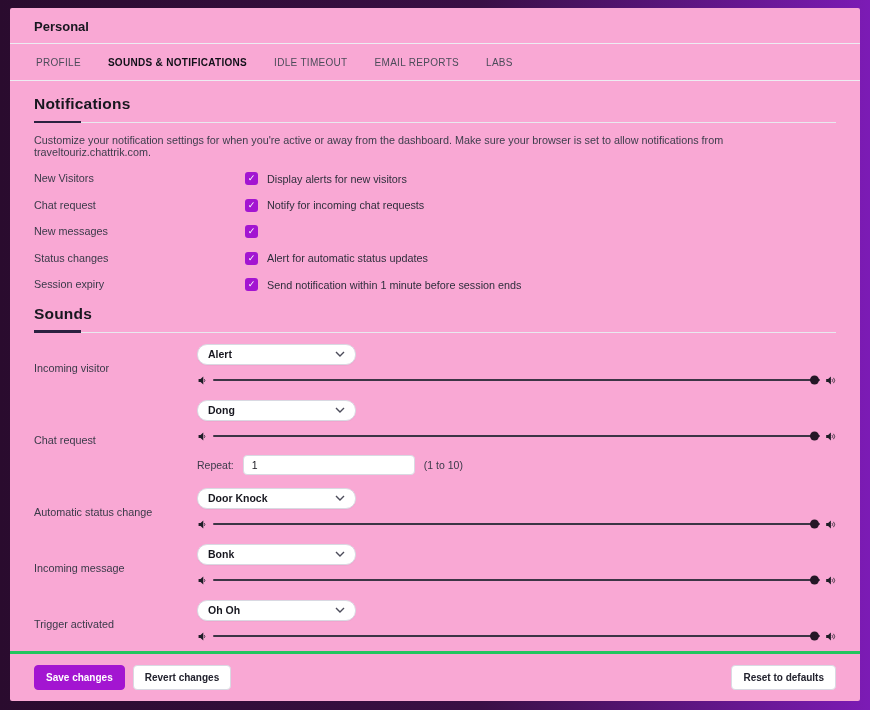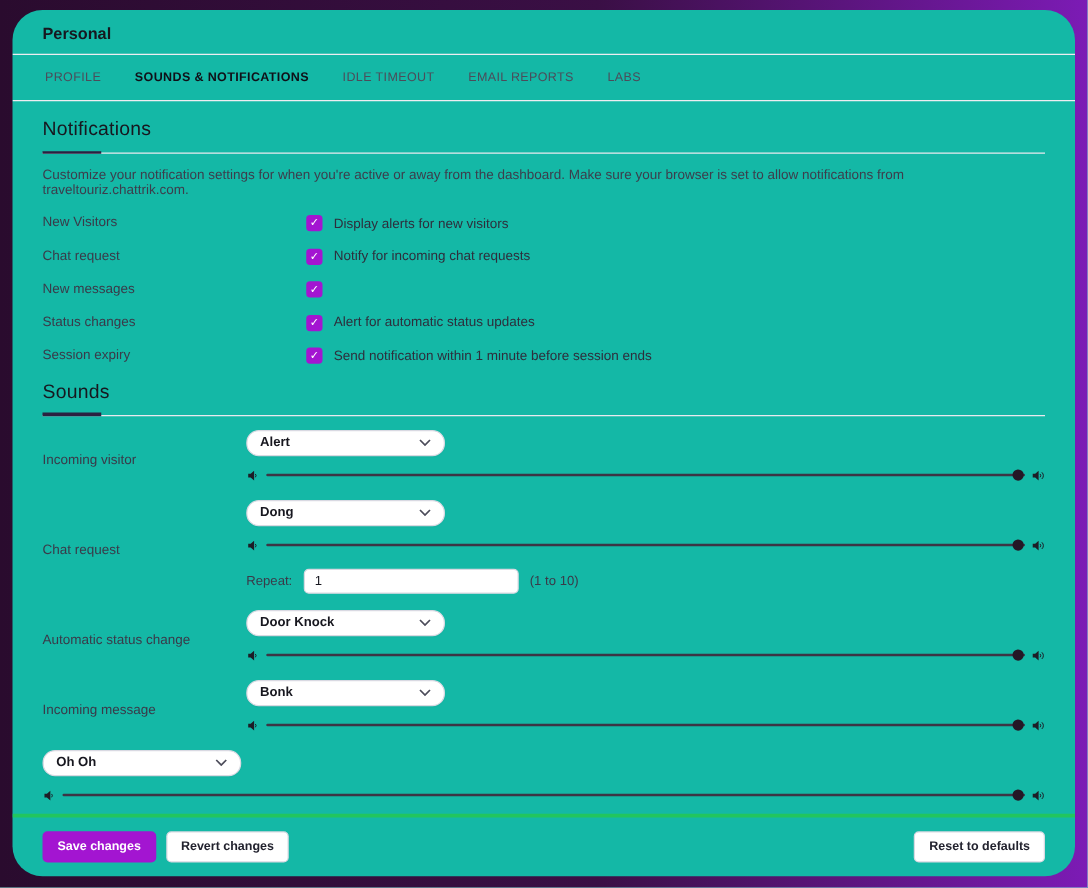--- a/index.html
+++ b/index.html
@@ -3,30 +3,30 @@
 <meta charset="utf-8">
 <style>
   * { margin:0; padding:0; box-sizing:border-box; }
   html,body { width:870px; height:710px; overflow:hidden; }
   body {
     font-family:"Liberation Sans", sans-serif;
     background:linear-gradient(90deg,#2a0b2e 0%, #3a0f45 55%, #7c1bb5 100%);
   }
   .card {
     position:absolute; left:10px; top:8px; right:10px; bottom:9px;
-    background:#14b8a6; border-radius:24px;
+    background:#f9a8d4; border-radius:2px;
     display:flex; flex-direction:column; overflow:hidden;
   }
   .card-header { padding:11px 24px 9px; border-bottom:1px solid #ededf2; }
   .card-title { font-size:13px; font-weight:bold; color:#17171f; }
   .tabs { display:flex; align-items:center; gap:27px; padding:0 26px; height:37px; border-bottom:1px solid #ededf2; }
   .tab { font-size:10px; letter-spacing:.3px; color:#4c4c5a; cursor:pointer; white-space:nowrap; }
   .tab.active { font-weight:bold; color:#101018; }
   .content { flex:1; padding:14px 24px 0; overflow:hidden; }
-  .section-title { font-size:15.5px; font-weight:normal; color:#17171f; letter-spacing:.2px; }
+  .section-title { font-size:15.5px; font-weight:bold; color:#17171f; letter-spacing:.2px; }
   .section-rule { position:relative; border-bottom:1px solid #e9e9ef; margin:9px 0 11px; }
   .section-rule::before { content:""; position:absolute; left:0; top:-1.5px; width:47px; height:2.5px; background:#2b2140; }
   .desc { font-size:10.8px; color:#3d3d4c; margin-bottom:14px; }
   .nrow { display:flex; align-items:flex-start; margin-bottom:13.5px;gap:48px; }
   .nlabel, .slabel { width:163px; flex:0 0 163px; font-size:10.8px; color:#3a3a49; }
   .ncheck { display:flex; align-items:center; gap:9px; }
   .checkbox { width:13px; height:13px; border-radius:3px; background:var(--accent); color:#fff;
               display:flex; align-items:center; justify-content:center; font-size:9px; line-height:1; cursor:pointer; }
   .ntext { font-size:10.8px; color:#2e2e3c; }
   .sounds-head { margin-top:4px; }
@@ -229,20 +229,21 @@
           <svg class="vol" viewBox="0 0 14 14">
               <path d="M1.5 5v4H4l3.5 3V2L4 5H1.5z" fill="#1d1d26"></path>
               <path d="M9 5.3a2.6 2.6 0 0 1 0 3.4" fill="none" stroke="#1d1d26" stroke-width="1"></path>
               <path d="M10.8 3.6a5 5 0 0 1 0 6.8" fill="none" stroke="#1d1d26" stroke-width="1"></path>
             </svg>
         </div>
       </div>
     </div>
 
     <div class="srow">
+      <div class="slabel">Trigger activated</div>
       <div class="sctrl">
         <div class="select">
           <span>Oh Oh</span>
           <svg class="chev" viewBox="0 0 10 6">
               <path d="M1 1l4 4 4-4" fill="none" stroke="#4c4c5a" stroke-width="1.4"></path>
             </svg>
         </div>
         <div class="slider">
           <svg class="vol" viewBox="0 0 14 14">
               <path d="M2 5v4h2.5L8 12V2L4.5 5H2z" fill="#1d1d26"></path>

